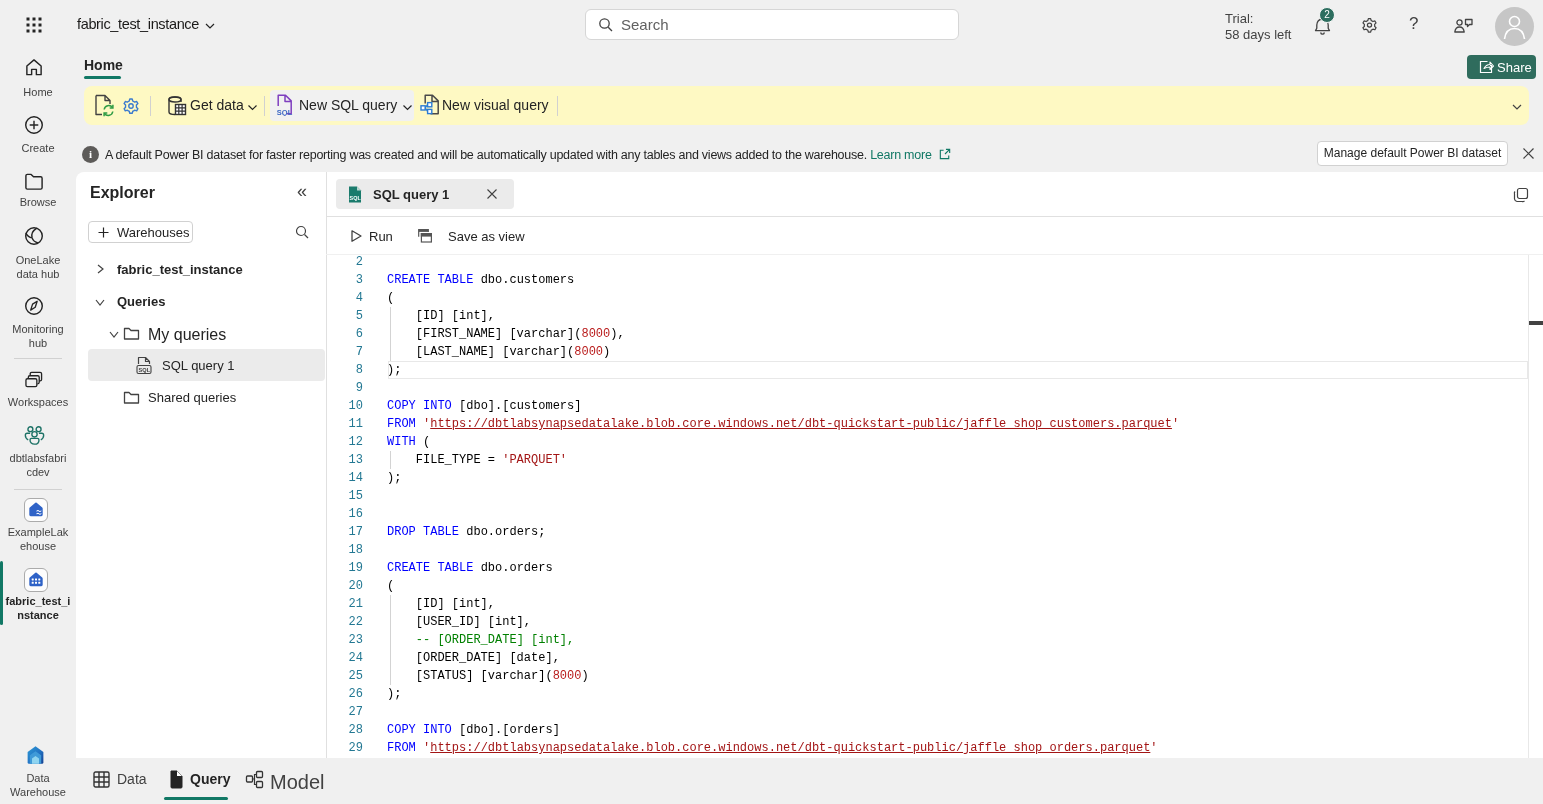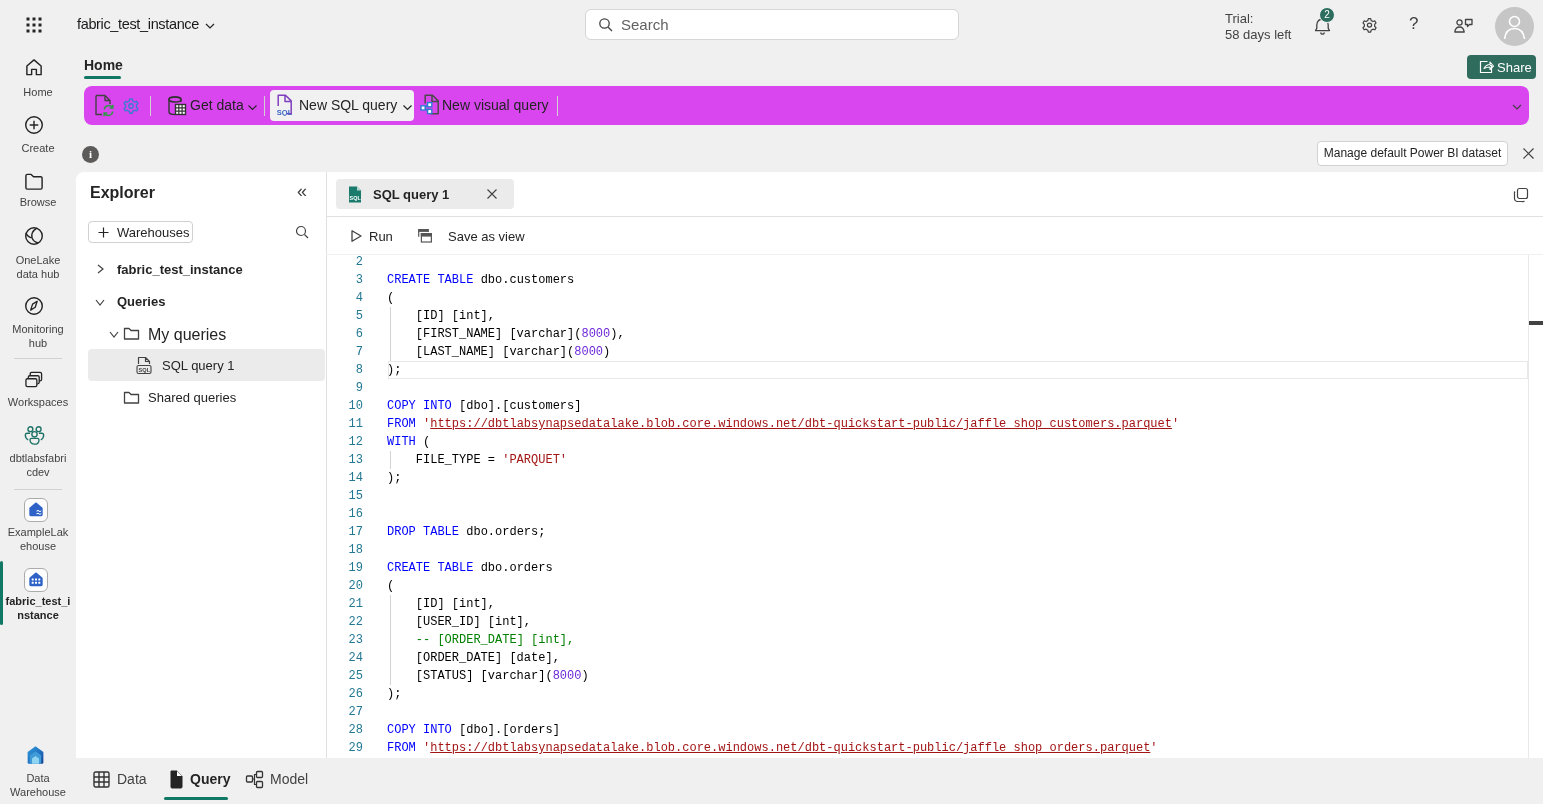--- a/index.html
+++ b/index.html
@@ -2,21 +2,21 @@
 <html><head>
 <meta charset="utf-8">
 <style>
 * { margin:0; padding:0; box-sizing:border-box; }
 html,body { width:1543px; height:804px; overflow:hidden; }
 body { font-family:"Liberation Sans", sans-serif; background:#f0f0f0; color:#242424; position:relative; }
 .abs { position:absolute; }
 svg { display:block; }
 .sep-v { width:1px; background:#d1d1d1; }
 .kw { color:#0000ff; }
-.nu { color:#6d28d9; }
+.nu { color:#b91c1c; }
 .st { color:#a31515; }
 .co { color:#008000; }
 .raillabel { position:absolute; width:76px; text-align:center; font-size:11px; line-height:13.5px; color:#424242; }
 </style>
 </head>
 <body>
 
 <div class="abs" id="topbar" style="left:0;top:0;width:1543px;height:48px;background:#f0f0f0;">
 
   <svg class="abs" style="left:24px;top:15px;" width="20" height="20" viewBox="0 0 20 20">
@@ -163,21 +163,21 @@
 <div class="abs" style="left:84px;top:57px;font-size:14px;font-weight:700;color:#242424;">Home</div>
 <div class="abs" style="left:84px;top:76px;width:37px;height:3px;background:#117865;border-radius:2px;"></div>
 <div class="abs" style="left:1467px;top:55px;width:69px;height:24px;background:#2f6c5d;border-radius:4px;color:#fff;">
   <svg class="abs" style="left:11px;top:4px;" width="16" height="16" viewBox="0 0 16 16">
     <path d="M12 6.5 L13.5 6.5 L13.5 13.5 L2.5 13.5 L2.5 2.5 L9.5 2.5" fill="none" stroke="#fff" stroke-width="1.2"></path>
     <path d="M6 9.5 C7.5 6.5 9.5 5.5 12 5.5 L12 3 L15.5 7 L12 10.5 L12 8 C10 8 8 8.5 6 9.5 Z" fill="none" stroke="#fff" stroke-width="1.1" stroke-linejoin="round"></path>
   </svg>
   <div class="abs" style="left:30px;top:4.5px;font-size:13px;">Share</div>
 </div>
 
-<div class="abs" id="ribbon" style="left:84px;top:86px;width:1445px;height:39px;background:#d946ef;border-radius:8px;">
+<div class="abs" id="ribbon" style="left:84px;top:86px;width:1445px;height:39px;background:#fef9c3;border-radius:8px;">
 
   <svg class="abs" style="left:9px;top:8px;" width="22" height="24" viewBox="0 0 22 24">
     <path d="M3 1.5 L12 1.5 L17 6.5 L17 10 M3 1.5 L3 20.5 L9 20.5 M12 1.5 L12 6.5 L17 6.5" fill="none" stroke="#424242" stroke-width="1.4" stroke-linejoin="round"></path>
     <path d="M11.2 15.5 A4.6 4.6 0 0 1 19.5 13.5" fill="none" stroke="#2e9b44" stroke-width="1.5"></path>
     <path d="M19.9 10.8 L19.9 14 L16.7 14" fill="none" stroke="#2e9b44" stroke-width="1.5"></path>
     <path d="M19.8 17.5 A4.6 4.6 0 0 1 11.5 19.5" fill="none" stroke="#2e9b44" stroke-width="1.5"></path>
     <path d="M11.1 22.2 L11.1 19 L14.3 19" fill="none" stroke="#2e9b44" stroke-width="1.5"></path>
   </svg>
 
   <svg class="abs" style="left:37px;top:10px;" width="20" height="20" viewBox="0 0 20 20">
@@ -218,20 +218,24 @@
   <div class="abs" style="left:358px;top:11px;font-size:14px;">New visual query</div>
   <div class="abs sep-v" style="left:473px;top:10px;height:20px;"></div>
 
   <svg class="abs" style="left:1427px;top:15px;" width="12" height="12" viewBox="0 0 12 12">
       <path d="M2 4 L6 8 L10 4" fill="none" stroke="#424242" stroke-width="1.2"></path>
     </svg>
 </div>
 
 <div class="abs" id="banner" style="left:76px;top:136px;width:1467px;height:34px;">
   <div class="abs" style="left:6px;top:10px;width:17px;height:17px;border-radius:50%;background:#5d5b59;color:#fff;font-size:11px;font-weight:700;text-align:center;line-height:17px;font-family:'Liberation Serif',serif;">i</div>
+  <div class="abs" style="left:29px;top:11px;font-size:12.5px;letter-spacing:-0.25px;color:#242424;">A default Power BI dataset for faster reporting was created and will be automatically updated with any tables and views added to the warehouse. <span style="color:#117865;">Learn more</span> <svg style="display:inline;vertical-align:-2px;margin-left:3px;" width="14" height="14" viewBox="0 0 15 15">
+        <path d="M6 3.5 L2.5 3.5 L2.5 12.5 L11.5 12.5 L11.5 9" fill="none" stroke="#117865" stroke-width="1.2"></path>
+        <path d="M8.5 2.5 L12.5 2.5 L12.5 6.5 M12.2 2.8 L7.5 7.5" fill="none" stroke="#117865" stroke-width="1.2"></path>
+      </svg></div>
   <div class="abs" style="left:1241px;top:5px;width:191px;height:25px;background:#ffffff;border:1px solid #d1d1d1;border-radius:4px;font-size:12px;text-align:center;line-height:23px;color:#242424;white-space:nowrap;">Manage default Power BI dataset</div>
   <svg class="abs" style="left:1446px;top:11px;" width="13" height="13" viewBox="0 0 13 13">
       <path d="M1.5 1.5 L11.5 11.5 M11.5 1.5 L1.5 11.5" stroke="#424242" stroke-width="1.2"></path>
     </svg>
 </div>
 
 <div class="abs" id="content" style="left:76px;top:172px;width:1467px;height:586px;background:#ffffff;border-radius:8px 0 0 0;overflow:hidden;">
 
   <div class="abs" style="left:14px;top:12px;font-size:16px;font-weight:700;text-align:right;">Explorer</div>
   <div class="abs" style="left:221px;top:9px;font-size:18px;color:#424242;">«</div>
@@ -385,14 +389,14 @@
     <path d="M9 1 L9 6 L14 6 Z" fill="#fff"></path>
   </svg>
   <div class="abs" style="left:114px;top:13px;font-size:14px;font-weight:700;color:#242424;">Query</div>
   <div class="abs" style="left:88px;top:39px;width:64px;height:3px;background:#117865;border-radius:2px;"></div>
   <svg class="abs" style="left:169px;top:12px;" width="19" height="19" viewBox="0 0 19 19">
     <rect x="1.5" y="6" width="6" height="6" rx="1" fill="none" stroke="#333" stroke-width="1.3"></rect>
     <rect x="11.5" y="1.5" width="6" height="6" rx="1" fill="none" stroke="#333" stroke-width="1.3"></rect>
     <rect x="11.5" y="11.5" width="6" height="6" rx="1" fill="none" stroke="#333" stroke-width="1.3"></rect>
     <path d="M7.5 9 L9.5 9 L9.5 4.5 L11.5 4.5 M9.5 9 L9.5 14.5 L11.5 14.5" fill="none" stroke="#333" stroke-width="1.2"></path>
   </svg>
-  <div class="abs" style="left:194px;top:13px;font-size:14px;color:#424242;">Model</div>
+  <div class="abs" style="left:194px;top:13px;font-size:20px;color:#424242;">Model</div>
 </div>
 
 </body></html>

